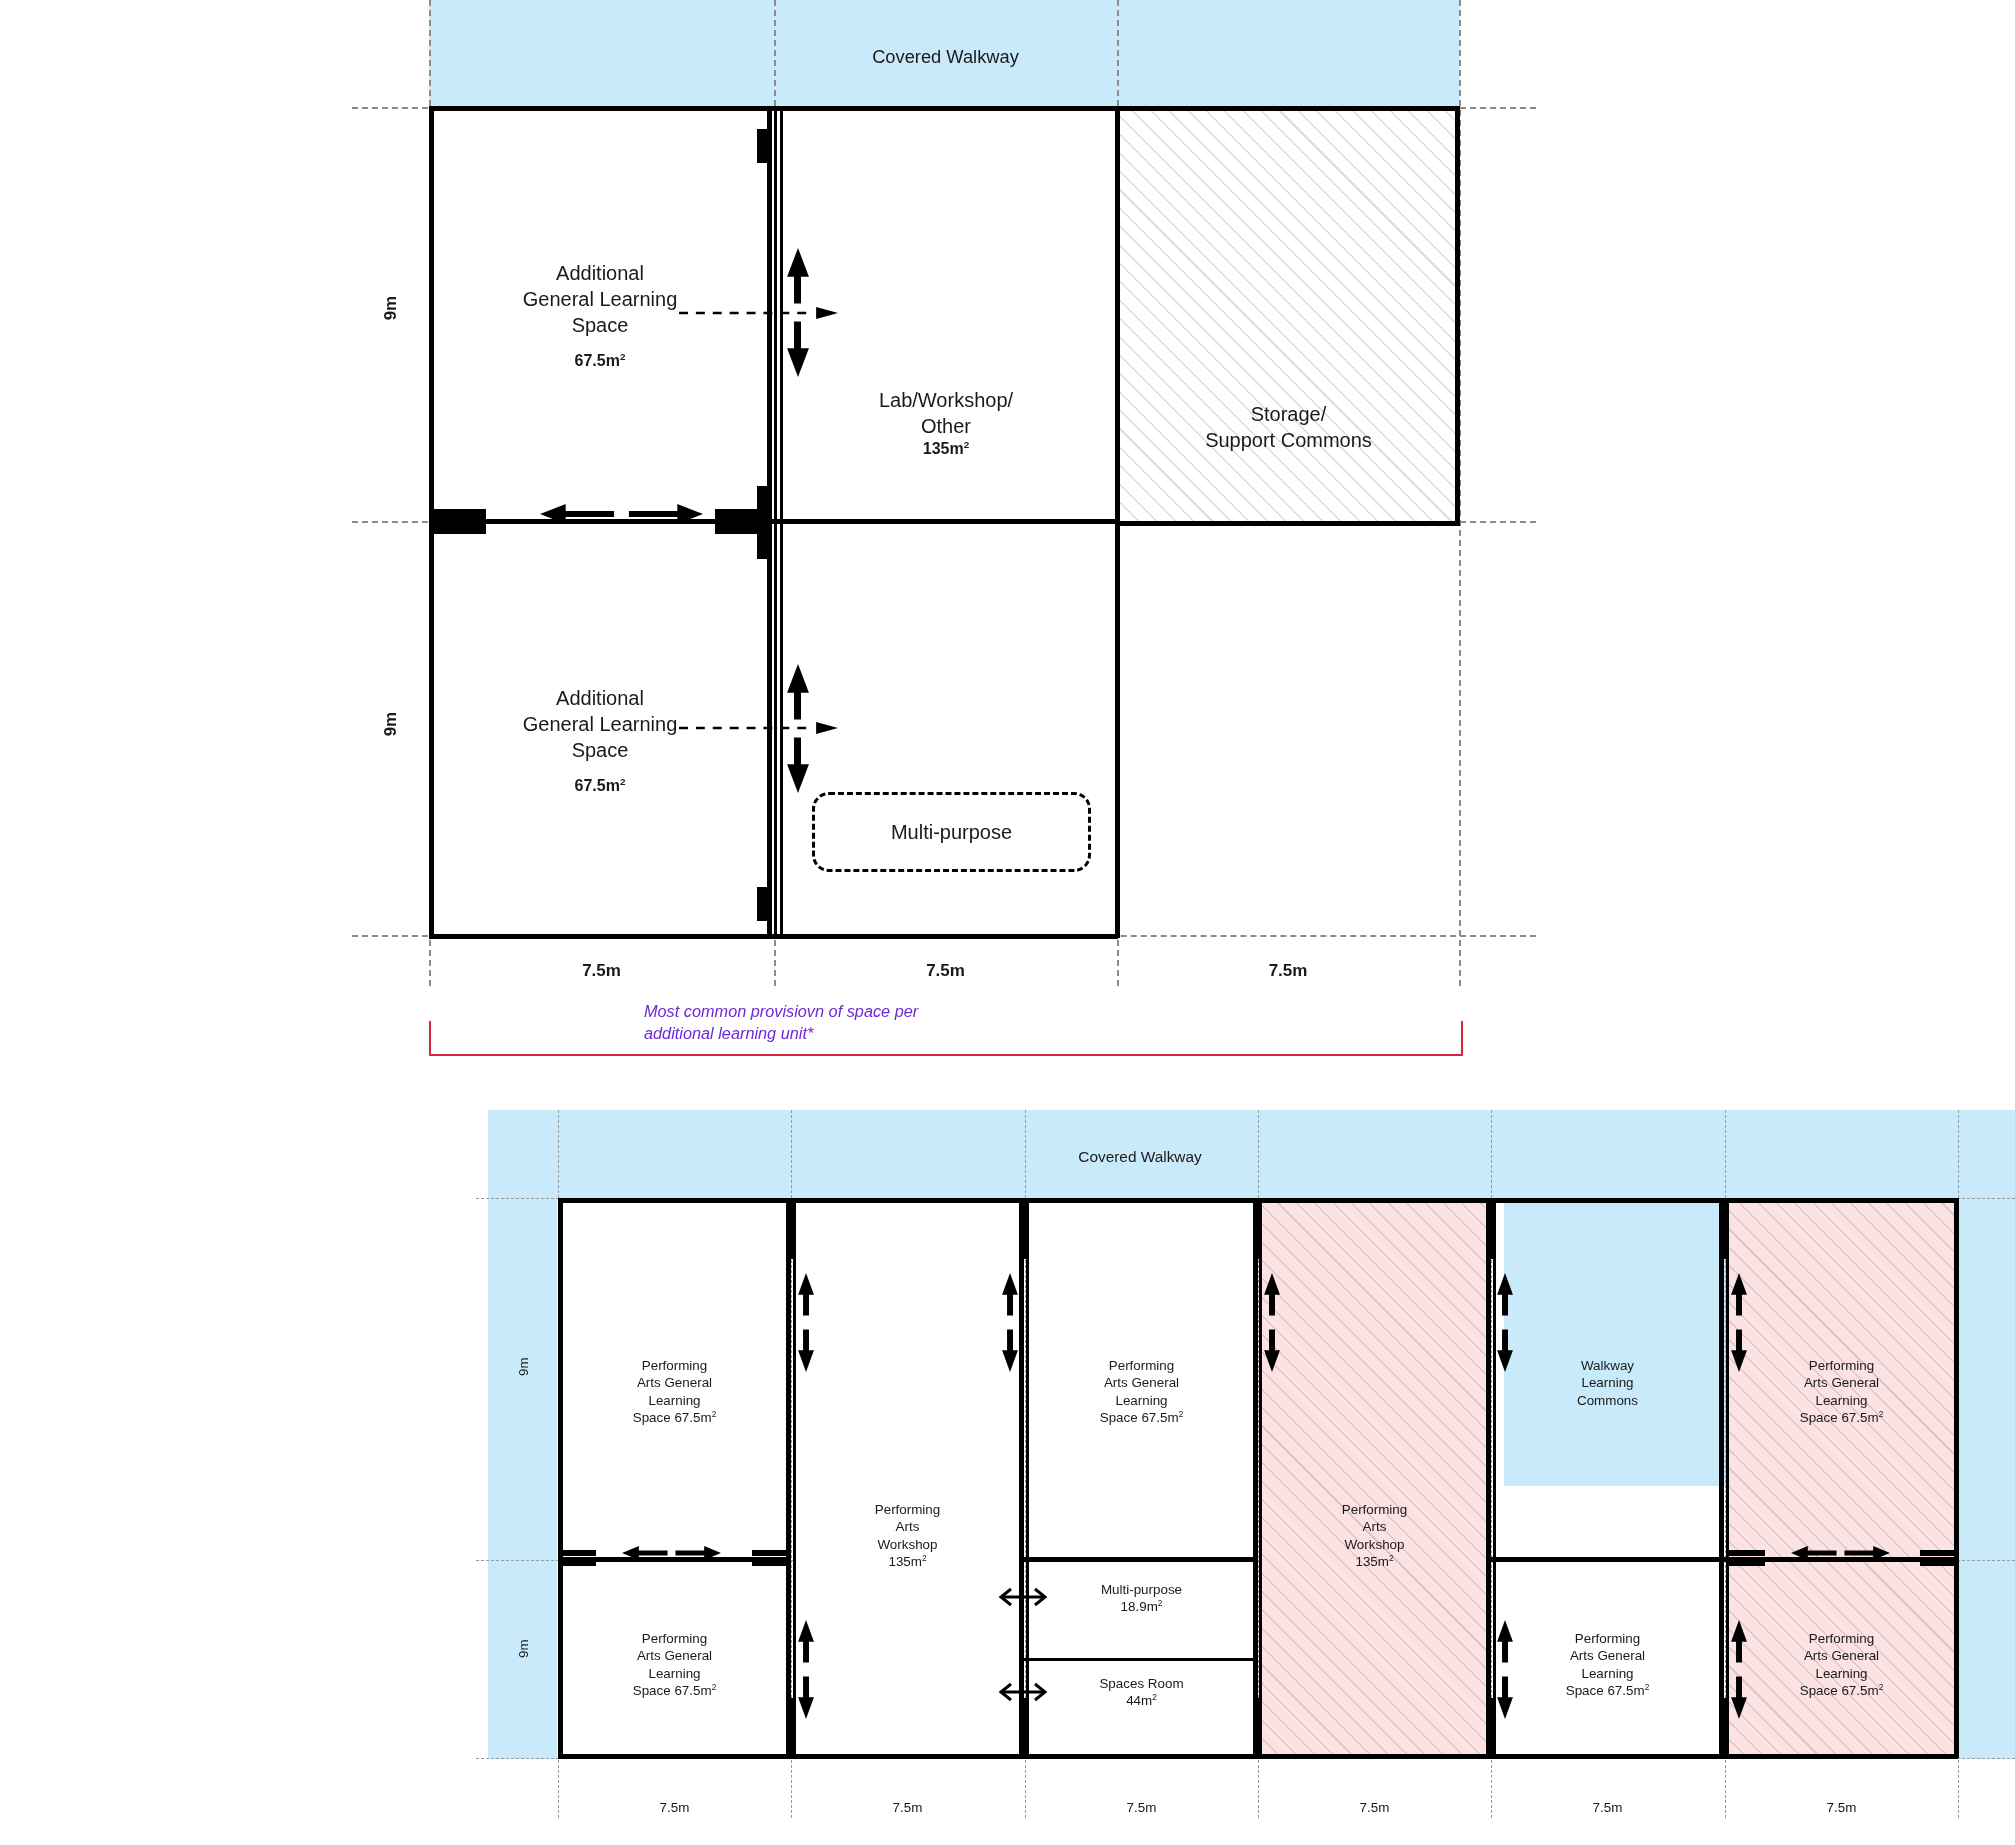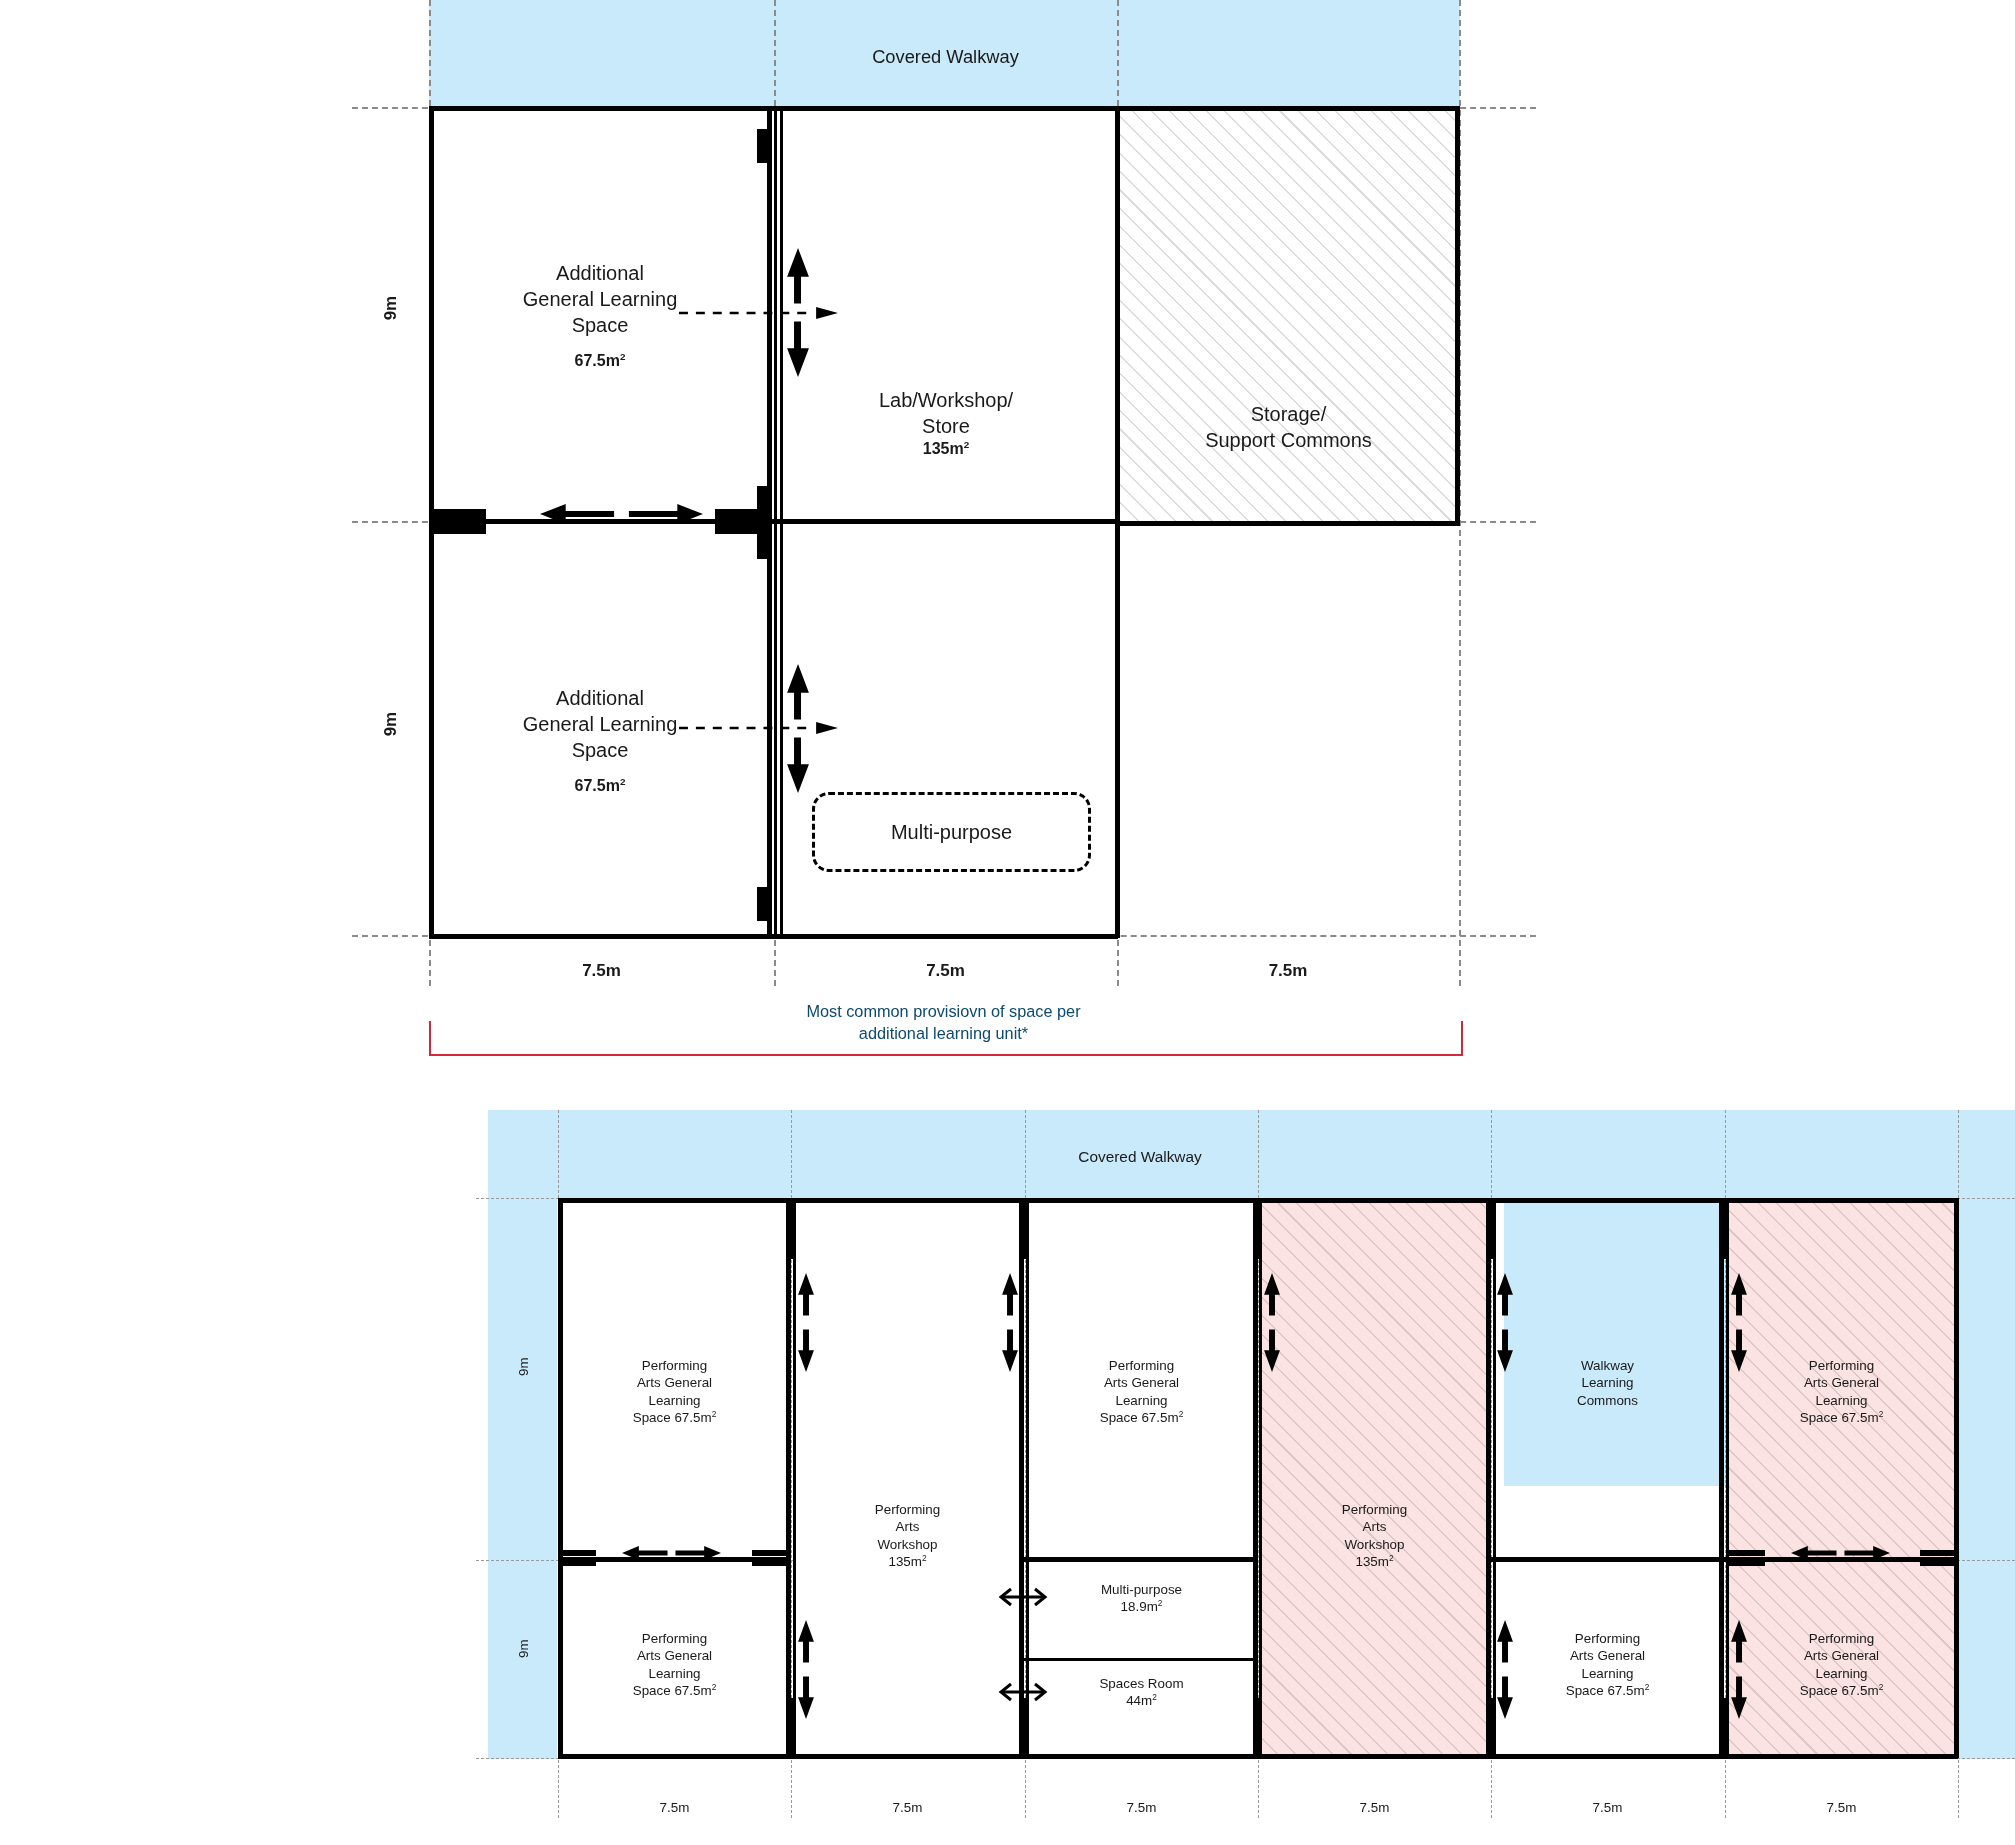--- a/index.html
+++ b/index.html
@@ -38,21 +38,21 @@
 
   
   .lbl{position:absolute;text-align:center;line-height:1.30;}
   .t-walkway{font-size:18.3px;}
   .t-room1{font-size:20px;}
   .t-area1{font-size:16px;font-weight:bold;}
   .t-room2{font-size:13.4px;}
   .t-dim{font-size:17px;font-weight:bold;}
   .t-dim2{font-size:13.4px;}
   .t-red{color:#ec1c24;font-size:16.3px;line-height:1.33;text-align:left;}
-  .t-redc{color:#0c4a6e;font-size:16.3px;line-height:1.33;text-align:center;}
+  .t-redc{color:#6d28d9;font-size:16.3px;line-height:1.33;text-align:left;font-style:italic;}
   .sup{font-size:.62em;vertical-align:super;}
   .rot{transform:rotate(-90deg);transform-origin:50% 50%;}
 
   
   .pill{
     border:3.5px dashed #000;border-radius:17px;
     display:flex;align-items:center;justify-content:center;
     font-size:20px;background:#fff;
   }
 
@@ -152,21 +152,21 @@
     <div>Additional</div>
     <div>General Learning</div>
     <div>Space</div>
     <div class="t-area1" style="margin-top:13px;">
       <span>67.5m</span><span class="sup">2</span>
     </div>
   </div>
 
   <div class="lbl t-room1" style="left:785px;top:387px;width:322px;">
     <div>Lab/Workshop/</div>
-    <div>Store</div>
+    <div>Other</div>
     <div class="t-area1">
       <span>135m</span><span class="sup">2</span>
     </div>
   </div>
 
   <div class="lbl t-room1" style="left:1130px;top:401px;width:317px;">
     <div>Storage/</div>
     <div>Support Commons</div>
   </div>
 

